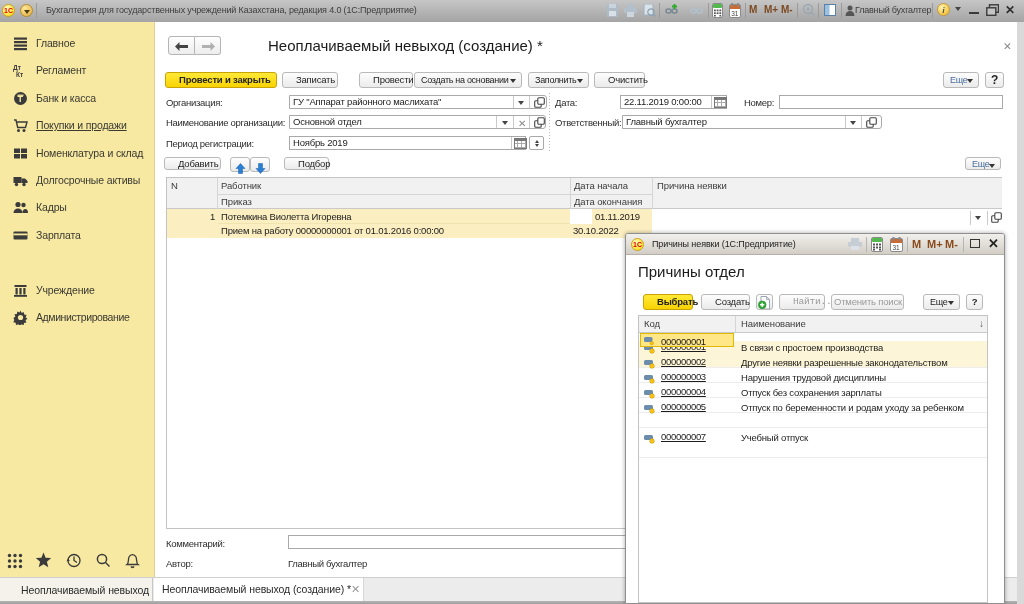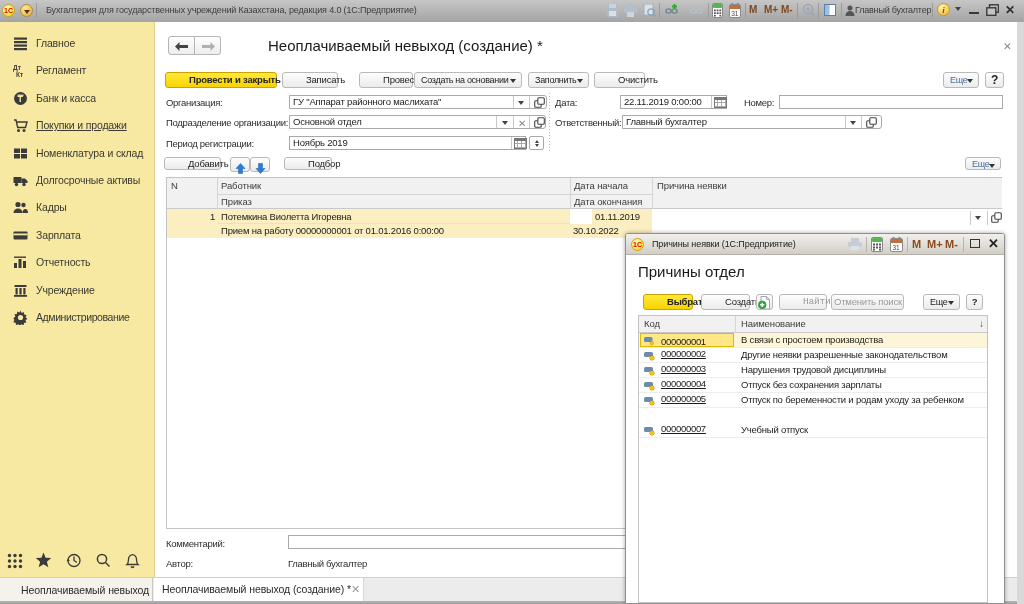--- a/index.html
+++ b/index.html
@@ -39,21 +39,21 @@
   font-size:10.5px; letter-spacing:-0.1px; color:#2b2b2b; line-height:23px; }
 
 
 #main { left:155px; top:22px; width:862px; height:555px; background:#fff; }
 
 .navbtn { top:14px; width:27px; height:19px; border:1px solid #b5b5b5;
   background:linear-gradient(#fefefe,#ededed); }
 #ttl { left:113px; top:15px; font-size:15px; color:#1a1a1a; }
 .btn { position:absolute; height:16px; border:1px solid #b9b9b9; border-radius:3px;
   background:linear-gradient(#fdfdfd,#ebebeb); font-size:9.5px; letter-spacing:-0.2px; color:#232323;
-  text-align:center; font-family:inherit; white-space:nowrap; line-height:14px; padding:0 23px; }
+  text-align:center; font-family:inherit; white-space:nowrap; line-height:14px; padding:0 13px; }
 .btn.yellow { background:linear-gradient(#ffe937,#f8d303); border-color:#c9a303; font-weight:700; }
 .caret { text-align:left; padding:0 13px 0 6px !important; font-size:9px !important; letter-spacing:-0.3px !important; }
 .caret:after { content:""; position:absolute; right:5px; top:6px;
   border-left:3.5px solid transparent; border-right:3.5px solid transparent; border-top:4px solid #333; }
 .lb { position:absolute; font-size:9.5px; letter-spacing:-0.3px; color:#2c2c2c; white-space:nowrap; }
 .inp { position:absolute; height:14px; border:1px solid #a9a9a9; background:#fff;
   font-size:9.5px; letter-spacing:-0.2px; color:#1c1c1c; padding:0 3px; line-height:12px; white-space:nowrap; overflow:hidden;}
 .vsep { position:absolute; width:1px; height:12px; background:#c9c9c9; }
 .tri { position:absolute; width:0; height:0; border-left:3.5px solid transparent; border-right:3.5px solid transparent; border-top:4px solid #444; }
 .opn { position:absolute; }
@@ -72,22 +72,22 @@
 .trow { position:absolute; background:#fbeec0; font-size:9.5px; letter-spacing:-0.2px; color:#1c1c1c; }
 
 
 #popup { left:625px; top:233px; width:380px; height:371px;
   background:#fff; border:1px solid #8f8f8f; border-radius:3px 3px 0 0;
   box-shadow:0 0 4px rgba(0,0,0,.35); }
 #ptitle { left:0; top:0; width:378px; height:21px; border-radius:2px 2px 0 0;
   background:linear-gradient(#f2f0ec,#d2cec6); border-bottom:1px solid #b5b1a9; }
 #phead { left:12px; top:29px; font-size:15px; font-weight:400; color:#1a1a1a; }
 #ptbl { left:12px; top:81px; width:350px; height:288px; border:1px solid #c3c3c3; background:#fff; }
-.prow { position:absolute; left:0; width:348px; height:15px; border-bottom:1px solid #ededed;
-  font-size:9.5px; letter-spacing:-0.2px; color:#1c1c1c; }
+.prow { position:absolute; left:0; width:348px; height:27px; border-bottom:1px solid #ededed;
+  font-size:9.5px; letter-spacing:-0.2px; color:#1c1c1c;margin-top:8px; }
 .prow .pc { position:absolute; left:22px; top:0; letter-spacing:-0.3px;text-decoration:underline; }
 .prow .pn { position:absolute; left:102px; top:1px; }
 .prow:before { content:""; position:absolute; left:5px; top:4px; width:8.5px; height:5px;
   border-radius:1.5px; background:#6b8cad; }
 .prow:after { content:""; position:absolute; left:11px; top:8px; width:3.5px; height:3.5px;
   border-radius:50%; background:#f6c21a; box-shadow:0 0 0 0.5px #c89a00; }
 .prow.sel { background:#fdf5d7; }
 .prow.sel:before { box-shadow:none; }
 .psel { position:absolute; left:1px; top:17px; width:94px; height:14px;
   background:#ffe687; border:1px solid #dfb900; z-index:2; }
@@ -264,31 +264,20 @@
     </div>
   <div class="mi" style="top:199.8px;">
       <svg class="ico" viewBox="0 0 15 15">
         <g fill="#3b3b3b">
           <rect x="0.5" y="3.5" width="14" height="8" rx="1"></rect>
           <rect x="0.5" y="5.5" width="14" height="1.8" fill="#f7e8a2"></rect>
         </g>
       </svg>
       <span class="lbl">Зарплата</span>
     </div>
-  <div class="mi" style="top:227.2px;">
-      <svg class="ico" viewBox="0 0 15 15">
-        <g fill="#3b3b3b">
-          <rect x="1" y="8" width="3" height="5"></rect>
-          <rect x="5.5" y="4" width="3" height="9"></rect>
-          <rect x="10" y="6" width="3" height="7"></rect>
-          <rect x="1" y="1.5" width="12" height="1.4"></rect>
-        </g>
-      </svg>
-      <span class="lbl">Отчетность</span>
-    </div>
   <div class="mi" style="top:254.6px;">
       <svg class="ico" viewBox="0 0 15 15">
         <g fill="#3b3b3b">
           <rect x="1.5" y="2" width="12" height="2"></rect>
           <rect x="2.5" y="5" width="2.2" height="6.5"></rect>
           <rect x="6.4" y="5" width="2.2" height="6.5"></rect>
           <rect x="10.3" y="5" width="2.2" height="6.5"></rect>
           <rect x="1" y="12" width="13" height="1.8"></rect>
         </g>
       </svg>
@@ -370,21 +359,21 @@
       <rect x="0.7" y="3.8" width="6.5" height="6.5" rx="1" fill="none" stroke="#444" stroke-width="1.1"></rect>
       <rect x="3.8" y="0.7" width="6.5" height="6.5" rx="1" fill="#fff" stroke="#444" stroke-width="1.1"></rect>
     </svg>
   <div class="lb" style="left:400px; top:75px;">Дата:</div>
   <div class="inp" style="left:465px; top:73px; width:107px;">22.11.2019  0:00:00</div>
   <div class="vsep" style="left:556px; top:74px;"></div>
   <div class="cal" style="left:559px; top:75px;"></div>
   <div class="lb" style="left:589px; top:75px;">Номер:</div>
   <div class="inp" style="left:624px; top:73px; width:224px;"></div>
 
-  <div class="lb" style="left:11px; top:95px;">Подразделение организации:</div>
+  <div class="lb" style="left:11px; top:95px;">Наименование организации:</div>
   <div class="inp" style="left:134px; top:93px; width:257px; border-radius:0 3px 3px 0;">Основной отдел</div>
   <div class="vsep" style="left:341px; top:94px;"></div>
   <div class="tri" style="left:347px; top:99px;"></div>
   <div class="vsep" style="left:358px; top:94px;"></div>
   <div class="abs" style="left:363px; top:96px; font-size:10px; color:#888;">✕</div>
   <div class="vsep" style="left:374px; top:94px;"></div>
   <svg class="opn" style="left:379px; top:95px;" width="11" height="11" viewBox="0 0 11 11">
       <rect x="0.7" y="3.8" width="6.5" height="6.5" rx="1" fill="none" stroke="#444" stroke-width="1.1"></rect>
       <rect x="3.8" y="0.7" width="6.5" height="6.5" rx="1" fill="#fff" stroke="#444" stroke-width="1.1"></rect>
     </svg>

